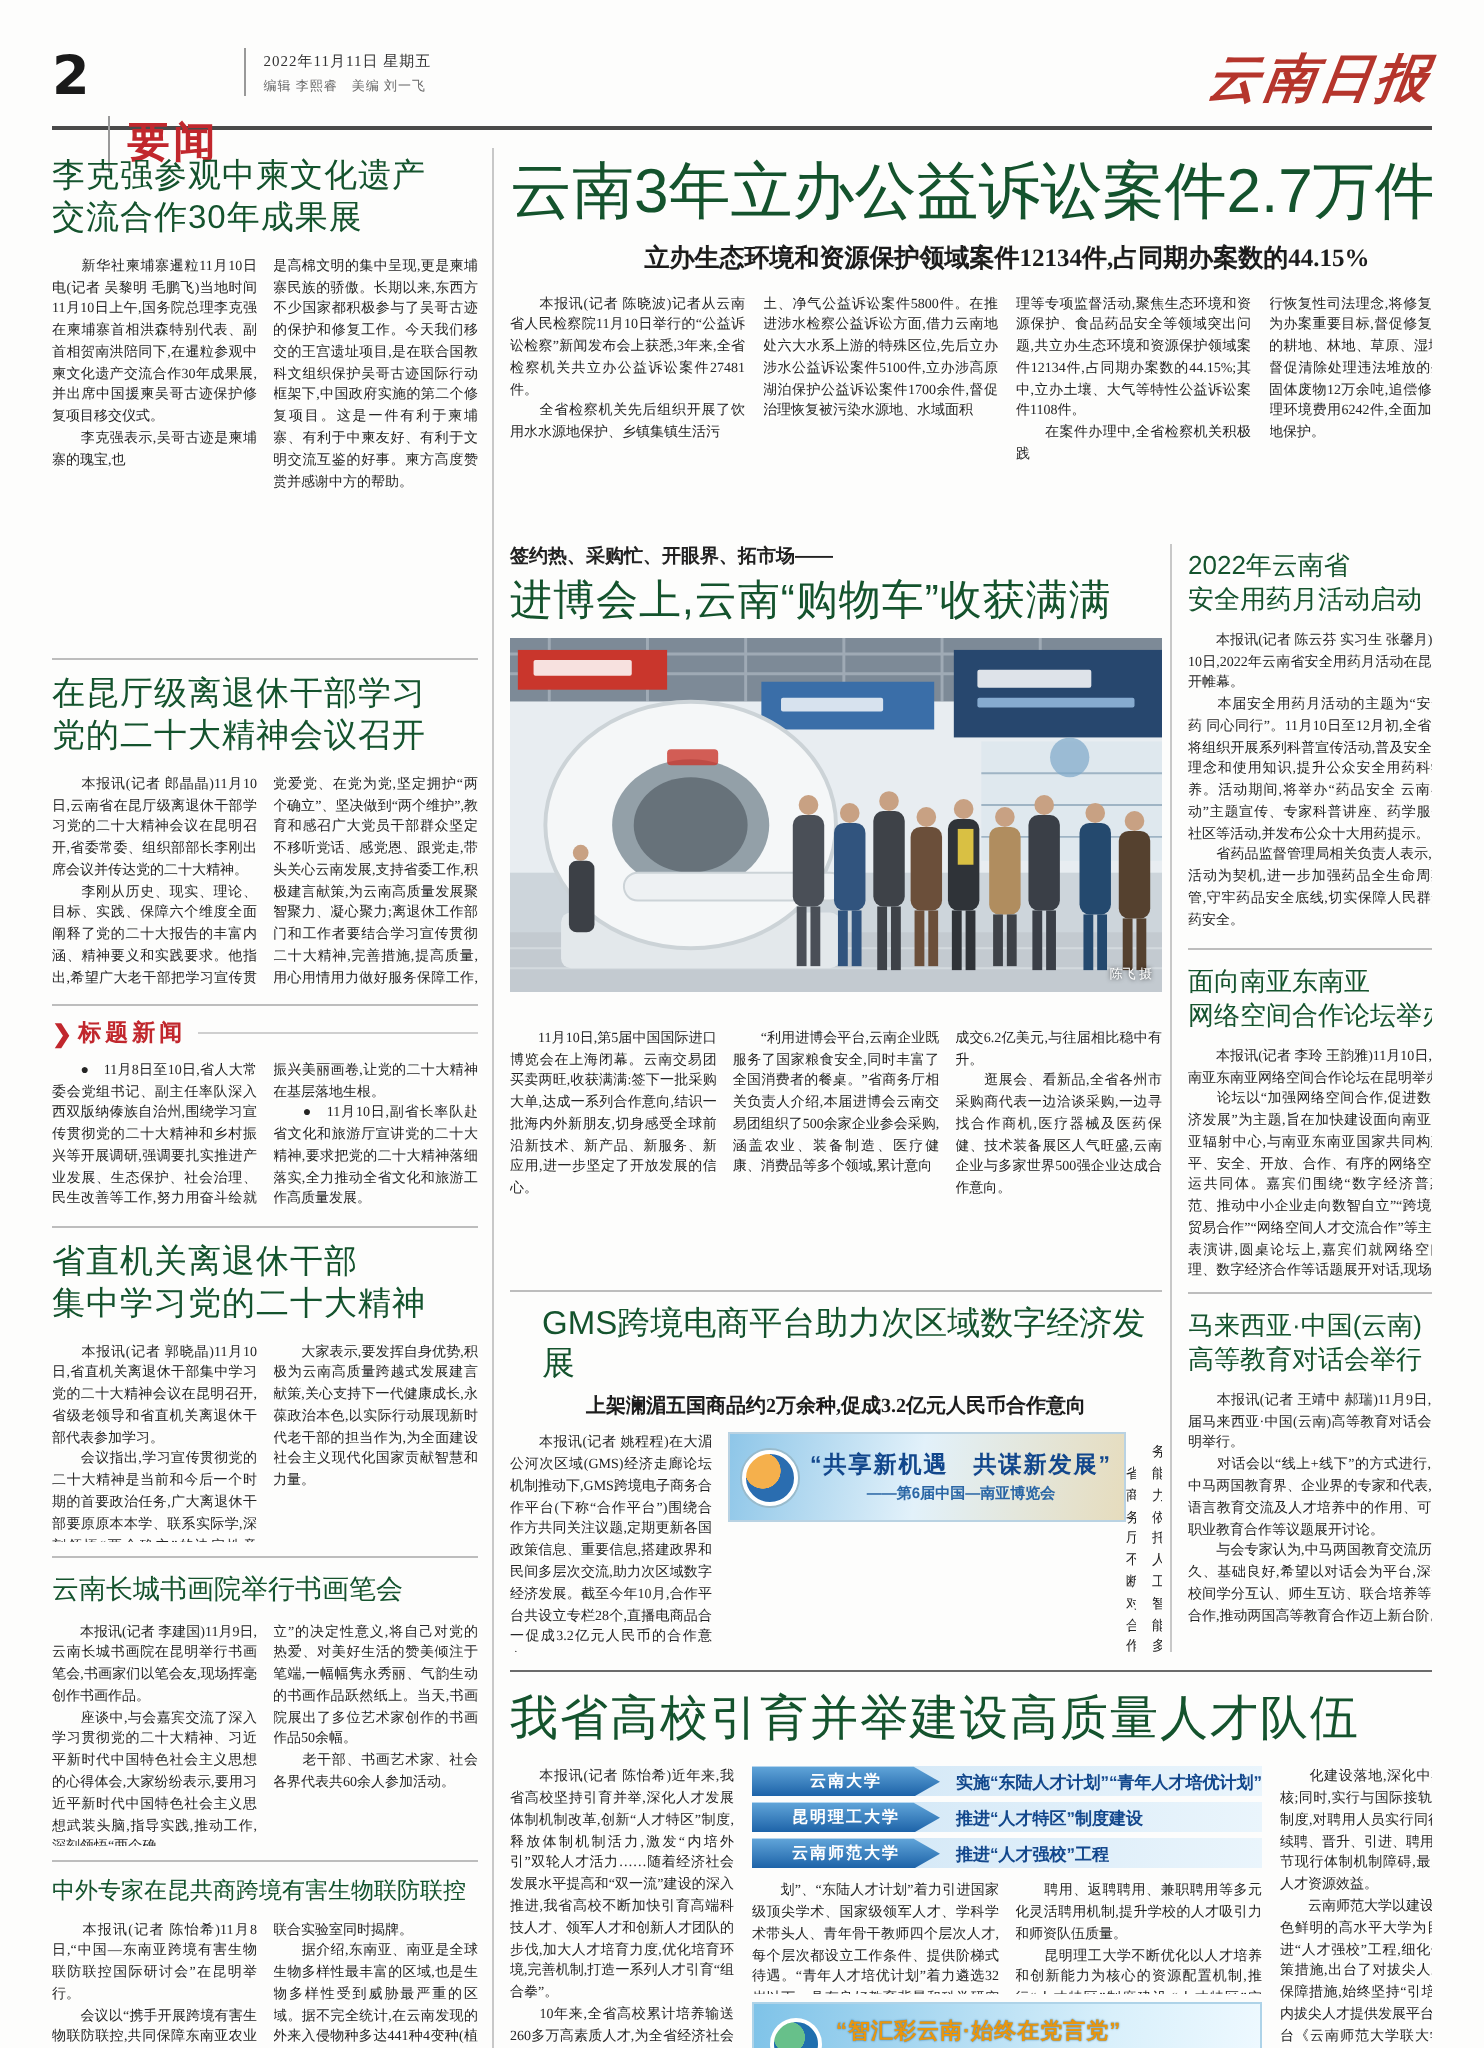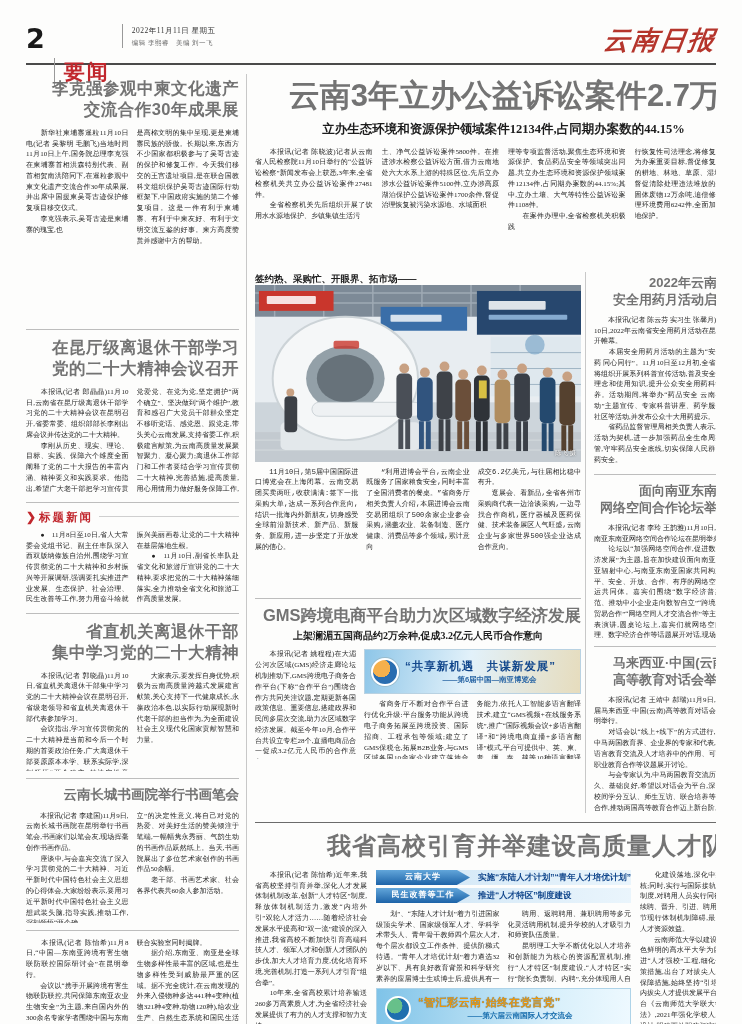--- a/index.html
+++ b/index.html
@@ -28,22 +28,22 @@
 
   .div-h { border-top:1px solid #bdbdbd; margin:7px 0; }
   .div-h.dark { border-top:1.5px solid #6b6b6b; }
 
   
   .body-text { font-size:7px; line-height:1.54; text-align:justify; color:#252525;
                white-space:pre-wrap; overflow:hidden; }
   .two-col { display:flex; gap:8px; overflow:hidden; }
   .two-col > div { flex:1; min-width:0; }
 
-  .hl { font-family:"Liberation Sans", sans-serif; font-weight:700; color:#737373;
-        text-align:right; }
+  .hl { font-family:"Liberation Sans", sans-serif; font-weight:400; color:#14532d;
+        text-align:left; }
   .hl-left { font-size:16.5px; line-height:1.3; letter-spacing:.5px; margin:4px 0 7px; }
   .hl-left-s1 { font-size:13.5px; margin:3px 0 7px; letter-spacing:0; }
   .hl-left-s2 { font-size:11.5px; margin:3px 0 7px; letter-spacing:0; }
 
   
   .tn-head { display:flex; align-items:center; margin:1px 0 6px; }
   .tn-arrow { color:#c1272d; font:900 12px/12px "Liberation Sans", sans-serif; margin-right:3px; }
   .tn-label { color:#c1272d; font:900 11.5px/14px "Liberation Sans", sans-serif; letter-spacing:2px; }
   .tn-rule { flex:1; height:1px; background:#cfcfcf; margin-left:6px; }
 
@@ -56,28 +56,28 @@
   .mid-row { display:flex; margin-top:5px; flex:none; }
   .mid-col { width:331px; flex:none; padding-right:4px; border-right:1px solid #c8c8c8; }
   .right-col { width:144px; flex:none; padding-left:8px; }
 
   .kicker { font:700 9.5px/13px "Liberation Sans", sans-serif; color:#222; }
   .expo-title { font-size:21px; line-height:1.2; margin:3px 0 6px; letter-spacing:.5px; }
   .photo-wrap { position:relative; width:100%; height:177px; background:#cfd6dc; overflow:hidden; }
   .photo-wrap svg { display:block; width:100%; height:100%; }
   .photo-credit { position:absolute; right:5px; bottom:4px; color:#fff; font-size:6.5px;
                   text-shadow:0 0 2px rgba(0,0,0,.8); }
-  .expo-cols { display:flex; gap:8px; height:124px; overflow:hidden; margin-top:5px;font-family:Liberation Mono, monospace; }
+  .expo-cols { display:flex; gap:8px; height:124px; overflow:hidden; margin-top:18px; }
   .expo-cols > div { flex:1; min-width:0; }
 
-  .gms-title { font-size:16.5px; line-height:1.2; margin-top:5px; }
+  .gms-title { font-size:16.5px; line-height:1.2; margin-top:5px;margin-left:16px; }
   .gms-sub { text-align:center; font-weight:700; font-size:10px; margin-top:4px; color:#1c1c1c; }
   .gms-body { display:flex; gap:8px; height:110px; overflow:hidden; margin-top:6px; }
   .gms-c1 { width:101px; flex:none; }
-  .gms-mid { flex:1; min-width:0; display:flex; flex-direction:column; }
+  .gms-mid { flex:1; min-width:0; display:flex; flex-direction:row; }
   .gms-banner { height:45px; flex:none; display:flex; align-items:center; padding:0 6px; gap:6px;
       background:linear-gradient(100deg,#8ec6e8 0%,#e2f1fa 48%,#e6dcbd 100%);
       border:1px solid #b9d2e2; }
   .gms-banner-icon { width:28px; height:28px; border-radius:50%; flex:none;
       background:radial-gradient(circle at 35% 35%, #f5b04c 0 40%, #2a6db0 41% 100%);
       border:2px solid #fff; box-shadow:0 0 0 1px #9bc; }
   .gms-banner-quote { font:900 11.5px/14px "Liberation Sans", sans-serif; color:#12478c; letter-spacing:1px; }
   .gms-banner-sub { font:700 7.5px/10px "Liberation Sans", sans-serif; color:#2a66a5; margin-top:2px; text-align:center; }
   .gms-mid-cols { display:flex; gap:8px; flex:1; overflow:hidden; margin-top:5px; }
   .gms-mid-cols > div { flex:1; min-width:0; }
@@ -188,20 +188,21 @@
           <div class="body-text">　　本报讯(记者 李建国)11月9日,云南长城书画院在昆明举行书画笔会,书画家们以笔会友,现场挥毫创作书画作品。
 　　座谈中,与会嘉宾交流了深入学习贯彻党的二十大精神、习近平新时代中国特色社会主义思想的心得体会,大家纷纷表示,要用习近平新时代中国特色社会主义思想武装头脑,指导实践,推动工作,深刻领悟“两个确</div>
           <div class="body-text">立”的决定性意义,将自己对党的热爱、对美好生活的赞美倾注于笔端,一幅幅隽永秀丽、气韵生动的书画作品跃然纸上。当天,书画院展出了多位艺术家创作的书画作品50余幅。
 　　老干部、书画艺术家、社会各界代表共60余人参加活动。</div>
         </div>
       </div>
 
       <div class="div-h"></div>
 
       <div>
+        <div class="hl hl-left-s2">中外专家在昆共商跨境有害生物联防联控</div>
         <div class="two-col" style="height:140px">
           <div class="body-text">　　本报讯(记者 陈怡希)11月8日,“中国—东南亚跨境有害生物联防联控国际研讨会”在昆明举行。
 　　会议以“携手开展跨境有害生物联防联控,共同保障东南亚农业生物安全”为主题,来自国内外的300余名专家学者围绕中国与东南亚重要农作物跨境有害生物联防联控开展研讨,中国—东南亚跨境有害生物</div>
           <div class="body-text">联合实验室同时揭牌。
 　　据介绍,东南亚、南亚是全球生物多样性最丰富的区域,也是生物多样性受到威胁最严重的区域。据不完全统计,在云南发现的外来入侵物种多达441种4变种(植物321种4变种,动物120种),给农业生产、自然生态系统和国民生活带来严重威胁。</div>
         </div>
       </div>
 
     </div>
 
@@ -219,20 +220,21 @@
           <div class="body-text">行恢复性司法理念,将修复受损公益作为办案重要目标,督促修复被毁损污染的耕地、林地、草原、湿地8200余亩,督促清除处理违法堆放的生活垃圾、固体废物12万余吨,追偿修复生态、治理环境费用6242件,全面加强饮用水源地保护。</div>
         </div>
       </div>
 
       <div class="mid-row">
 
         <div class="mid-col">
 
           <div>
             <div class="kicker">签约热、采购忙、开眼界、拓市场——</div>
+            <div class="hl expo-title">进博会上,云南“购物车”收获满满</div>
 
             <div class="photo-wrap">
               <svg viewBox="0 0 332 178" preserveAspectRatio="none">
                 <rect x="0" y="0" width="332" height="178" fill="#cdd5db"></rect>
                 <rect x="0" y="0" width="332" height="32" fill="#7d8a97"></rect>
                 <g stroke="#aeb8c2" stroke-width="1.5" opacity="0.7">
                   <line x1="0" y1="8" x2="332" y2="8"></line>
                     <line x1="0" y1="18" x2="332" y2="18"></line>
                   <line x1="20" y1="0" x2="20" y2="32"></line>
                     <line x1="70" y1="0" x2="70" y2="32"></line>
@@ -401,22 +403,26 @@
         <div class="bottom-body">
           <div class="bot-c body-text">　　本报讯(记者 陈怡希)近年来,我省高校坚持引育并举,深化人才发展体制机制改革,创新“人才特区”制度,释放体制机制活力,激发“内培外引”双轮人才活力……随着经济社会发展水平提高和“双一流”建设的深入推进,我省高校不断加快引育高端科技人才、领军人才和创新人才团队的步伐,加大人才培育力度,优化培育环境,完善机制,打造一系列人才引育“组合拳”。
 　　10年来,全省高校累计培养输送260多万高素质人才,为全省经济社会发展提供了有力的人才支撑和智力支持。</div>
           <div class="bot-mid">
             <div>
               <div class="badge-row">
                 <div class="badge-label">云南大学</div>
                 <div class="badge-action">实施“东陆人才计划”“青年人才培优计划”</div>
               </div>
               <div class="badge-row">
-                <div class="badge-label">民生改善等工作</div>
+                <div class="badge-label">昆明理工大学</div>
                 <div class="badge-action">推进“人才特区”制度建设</div>
+              </div>
+              <div class="badge-row">
+                <div class="badge-label">云南师范大学</div>
+                <div class="badge-action">推进“人才强校”工程</div>
               </div>
             </div>
             <div class="bot-mid-cols">
               <div class="body-text">　　划”、“东陆人才计划”着力引进国家级顶尖学术、国家级领军人才、学科学术带头人、青年骨干教师四个层次人才,每个层次都设立工作条件、提供阶梯式待遇。“青年人才培优计划”着力遴选32岁以下、具有良好教育背景和科学研究素养的应届博士生或博士后,提供具有一定竞争力的薪酬待遇及优良的人才发展平台。</div>
               <div class="body-text">　　聘用、返聘聘用、兼职聘用等多元化灵活聘用机制,提升学校的人才吸引力和师资队伍质量。
 　　昆明理工大学不断优化以人才培养和创新能力为核心的资源配置机制,推行“人才特区”制度建设,“人才特区”实行“院长负责制、内聘”,充分体现用人自主权,不拘一格选才用才。</div>
             </div>
             <div class="talent-banner">
               <div class="talent-icon"></div>
               <div style="flex:1">

